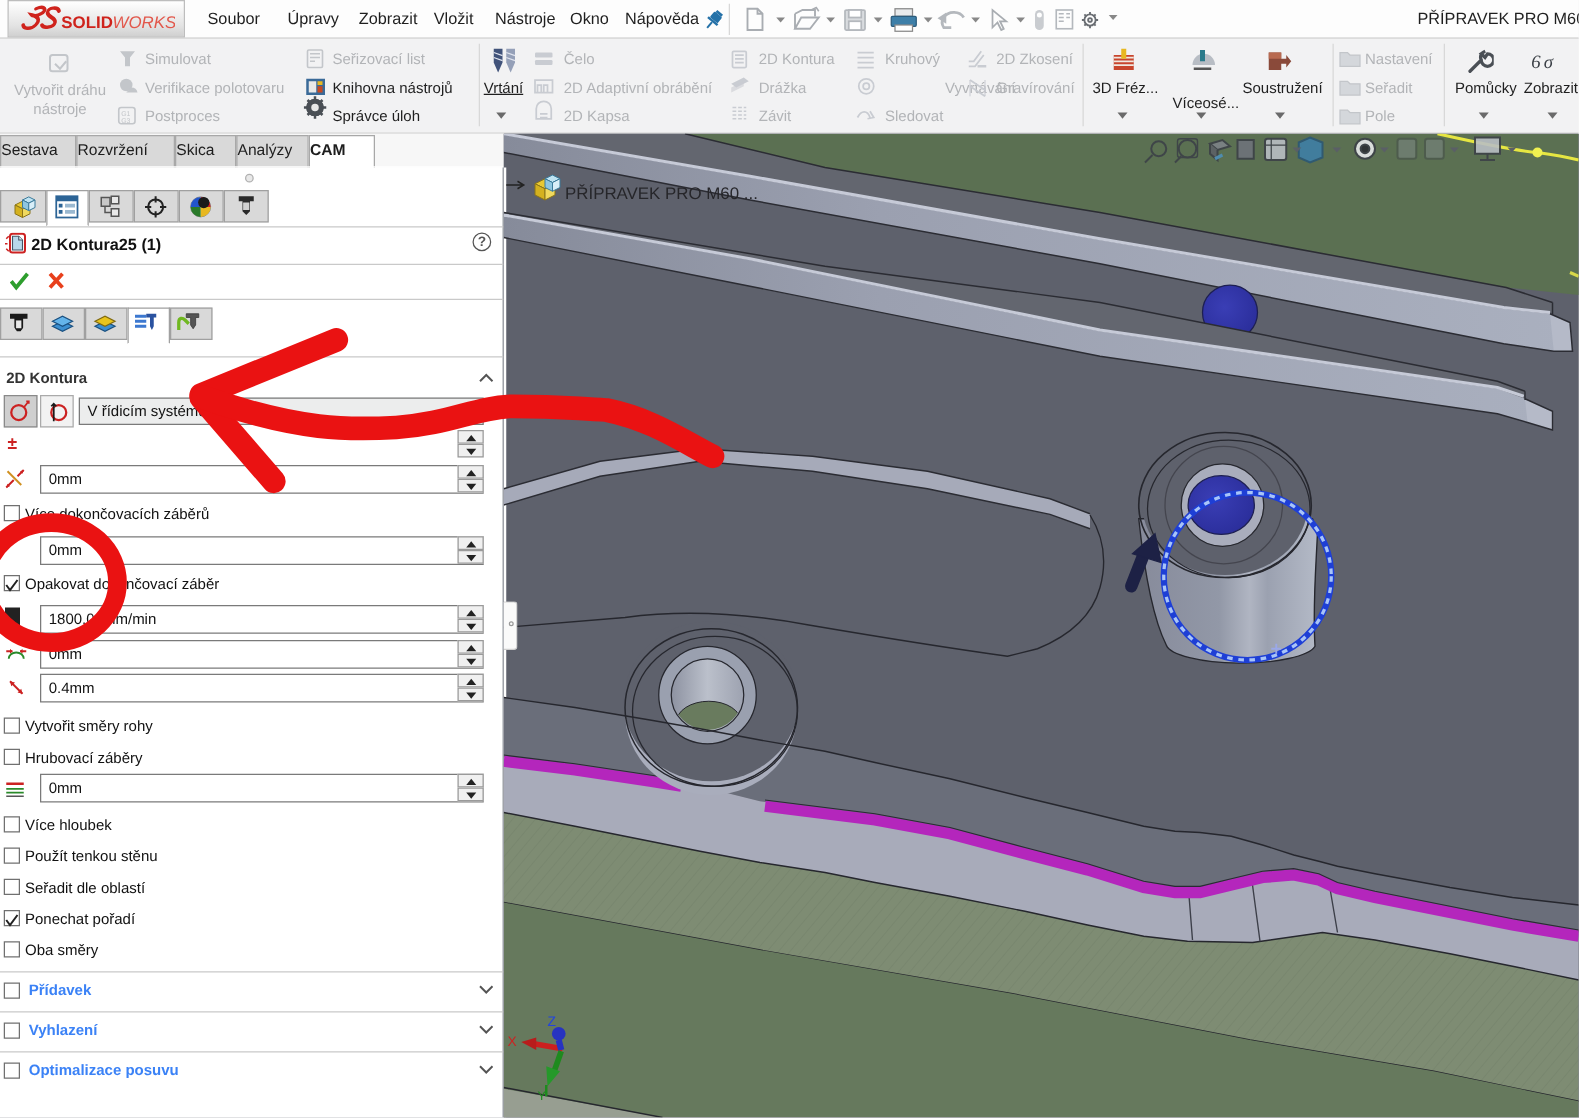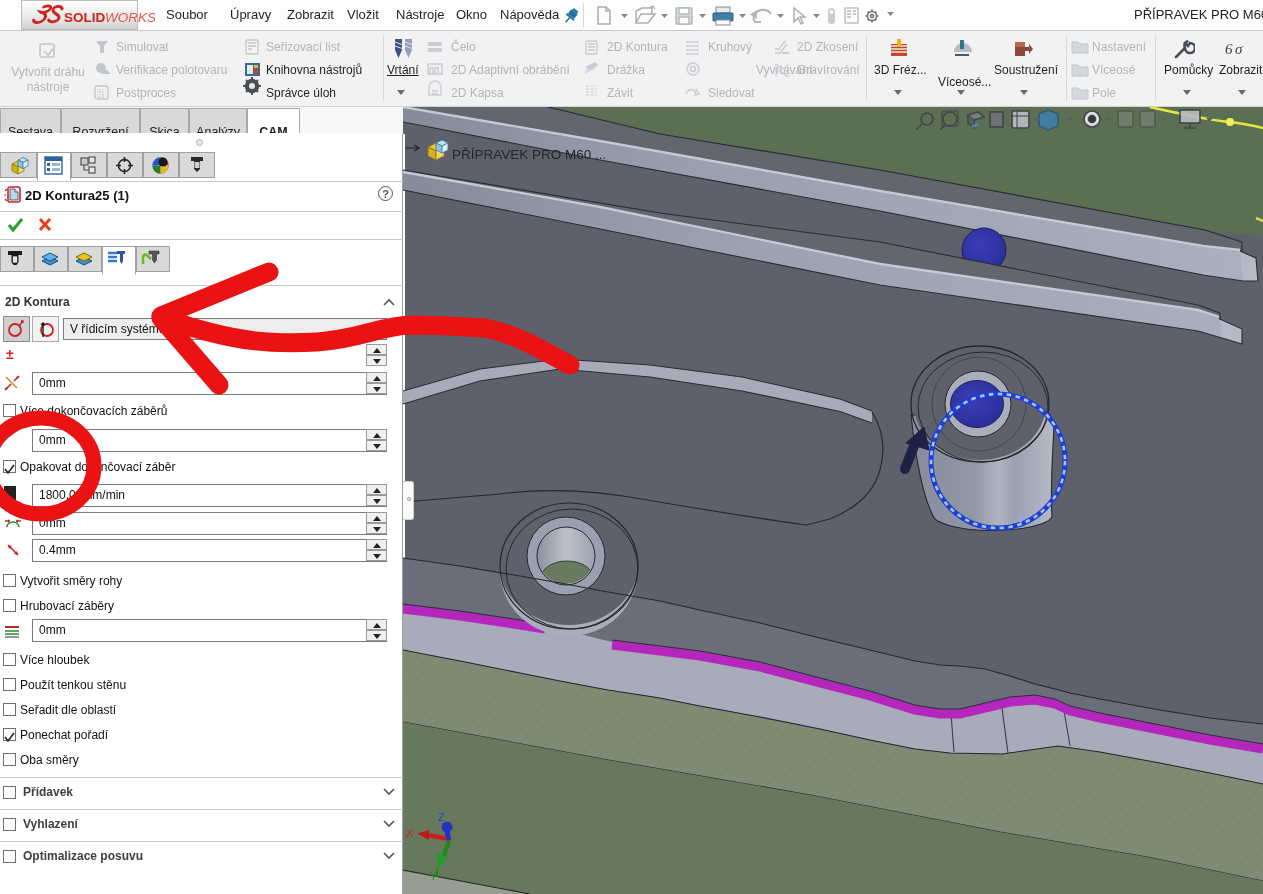--- a/index.html
+++ b/index.html
@@ -2,45 +2,45 @@
 <html><head>
 <meta charset="utf-8">
 <style>
   * { margin:0; padding:0; box-sizing:border-box; }
   html,body { width:1263px; height:894px; overflow:hidden; font-family:"Liberation Sans",sans-serif; background:#fff; }
   .abs { position:absolute; }
   #stage { position:relative; width:1263px; height:894px; }
   
   #menubar { position:absolute; left:0; top:0; width:1263px; height:31px; background:#fdfdfd; border-bottom:1px solid #c8c8c8; }
   .menuitem { position:absolute; top:7px; font-size:13px; color:#1f1f1f; }
-  #logo { position:absolute; left:21px; top:0px; width:117px; height:30px; background:linear-gradient(#ffffff,#e3e3e3 70%,#d0d0d0); border:1px solid #bdbdbd; }
+  #logo { position:absolute; left:6px; top:0px; width:142px; height:30px; background:linear-gradient(#ffffff,#e3e3e3 70%,#d0d0d0); border:1px solid #bdbdbd; }
   
   #ribbon { position:absolute; left:0; top:31px; width:1263px; height:76px; background:#f2f2f3; border-bottom:1px solid #d2d2d2; }
   .rtx { position:absolute; font-size:12px; color:#b2b4b7; white-space:nowrap; }
   .rtx.on { color:#1f1f1f; }
   .rsep { position:absolute; top:4px; width:1px; height:66px; background:#d8d8d8; }
   .dropv { position:absolute; width:0; height:0; border-left:4px solid transparent; border-right:4px solid transparent; border-top:5px solid #6a6a6a; }
   
   #tabbar { position:absolute; left:0; top:107px; width:403px; height:27px; background:#f7f7f7; }
-  .dtab { position:absolute; top:1px; height:41px; background:#d9d9d9; border:1px solid #a8a8a8; border-bottom:none; font-size:12.5px; color:#1d1d1d; text-align:center; padding-top:16px; }
+  .dtab { position:absolute; top:1px; height:41px; background:#d9d9d9; border:1px solid #a8a8a8; border-bottom:none; font-size:12.5px; color:#1d1d1d; text-align:left; padding-top:4px; }
   .dtab.sel { background:#ffffff; border:1px solid #a8a8a8; border-bottom:none; font-weight:bold; }
   
   #panel { position:absolute; left:0; top:134px; width:403px; height:760px; background:#ffffff; border-right:1px solid #9aa0a6; }
   .ptab { position:absolute; height:26px; background:#d9d9d9; border:1px solid #a0a0a0; }
   .ptab.sel { background:#ffffff; border-bottom:1px solid #ffffff; }
   .hline { position:absolute; left:0; width:403px; height:1px; background:#c9c9c9; }
   .fld { position:absolute; left:32px; width:355px; height:23px; border:1px solid #7a7a7a; background:#fff; font-size:12px; color:#111; padding:3px 0 0 6px; }
   .spin { position:absolute; left:366px; width:21px; height:23px; }
   .spin .up,.spin .dn { position:absolute; left:0; width:21px; height:11px; background:#f0f0f0; border:1px solid #9a9a9a; }
   .spin .up { top:0; } .spin .dn { top:11px; }
   .tri-u { position:absolute; left:6px; top:3px; width:0; height:0; border-left:4px solid transparent; border-right:4px solid transparent; border-bottom:5px solid #222; }
   .tri-d { position:absolute; left:6px; top:3px; width:0; height:0; border-left:4px solid transparent; border-right:4px solid transparent; border-top:5px solid #222; }
   .cb { position:absolute; left:3px; width:13px; height:13px; border:1px solid #707070; background:#fff; }
   .cblab { position:absolute; left:20px; font-size:12px; color:#111; white-space:nowrap; }
-  .grph { position:absolute; left:23px; font-size:12px; font-weight:bold; color:#404040; }
+  .grph { position:absolute; left:23px; font-size:12px; font-weight:bold; color:#3b82f6; }
 </style>
 </head>
 <body>
 <div id="stage">
 
   <div id="menubar">
     <div id="logo">
       <svg width="133" height="28" viewBox="0 0 133 28" style="position:absolute; left:0; top:1px;">
         <g fill="none" stroke="#cf231c" stroke-width="2.8" stroke-linecap="round" transform="skewX(-14) translate(6,0)">
           <path d="M 17,5 C 23,2 27,6 22,9 C 19,11 16,11 15,10 C 20,11 23,14 20,18 C 17,22 11,21 10,18"></path>
@@ -270,21 +270,21 @@
           <path d="M 2,3 l 6,0 2,2 8,0 0,9 -16,0 z" stroke="#c3c6ca"></path>
         </g>
       <g fill="#d4d7db">
           <path d="M 2,26 l 6,0 2,2 8,0 0,9 -16,0 z" stroke="#c3c6ca"></path>
         </g>
       <g fill="#d4d7db">
           <path d="M 2,49 l 6,0 2,2 8,0 0,9 -16,0 z" stroke="#c3c6ca"></path>
         </g>
     </svg>
     <div class="rtx" style="left:1092px; top:9px;">Nastavení</div>
-    <div class="rtx" style="left:1092px; top:32px;">Víceosé</div>
+    <div class="rtx" style="left:1092px; top:32px;">Seřadit</div>
     <div class="rtx" style="left:1092px; top:55px;">Pole</div>
     <div class="rsep" style="left:1155px;"></div>
 
     <svg class="abs" style="left:1173px; top:7px;" width="22" height="22" viewBox="0 0 22 22">
       <path d="M 3,19 L 12,10 M 12,10 a 5 5 0 1 0 5,-5 l -2,3 -3,-3 3,-2 a 5 5 0 0 0 -3,7" stroke="#4a4f55" stroke-width="2.6" fill="none" stroke-linecap="round"></path>
     </svg>
     <div class="rtx on" style="left:1164px; top:32px;">Pomůcky</div>
     <div class="dropv" style="left:1183px; top:59px;"></div>
 
     <svg class="abs" style="left:1225px; top:7px;" width="26" height="22" viewBox="0 0 26 22">

